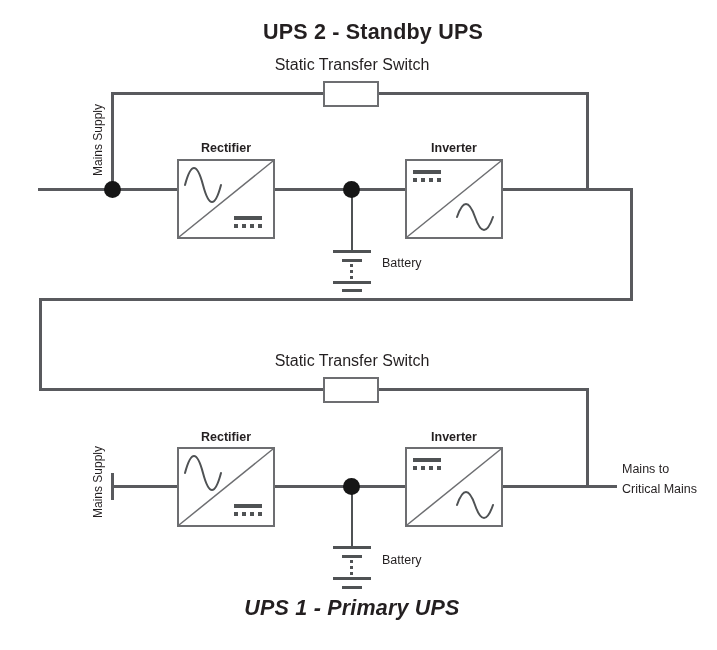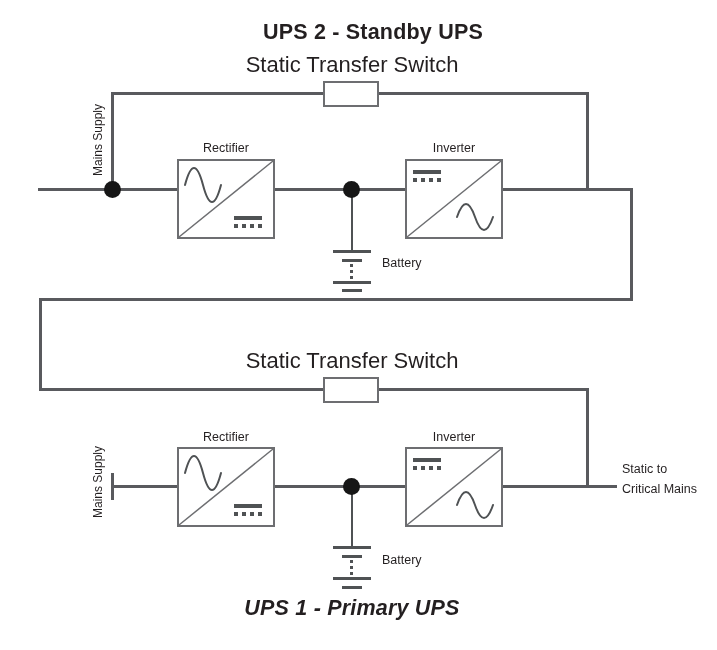--- a/index.html
+++ b/index.html
@@ -11,26 +11,26 @@
     position:relative;width:717px;height:650px;background:var(--background);
     font-family:"Liberation Sans", sans-serif;color:var(--text);overflow:hidden;
   }
   .wire{position:absolute;background:var(--line);}
   .thin{position:absolute;background:var(--symbol);}
   .dot{position:absolute;width:17px;height:17px;border-radius:50%;background:var(--dot);}
   .stsbox{position:absolute;width:56px;height:26px;background:var(--background);
     border:2px solid var(--box-border);box-sizing:border-box;}
   .convbox{position:absolute;width:98px;height:80px;}
   .lbl{position:absolute;font-size:12.5px;line-height:15px;white-space:nowrap;}
-  .lbl-c{text-align:center;}
+  .lbl-c{text-align:center;font-weight:bold;}
   .vlabel{position:absolute;width:70px;height:14px;font-size:12px;line-height:14px;
     text-align:center;white-space:nowrap;transform:rotate(-90deg);transform-origin:center;}
   .title{position:absolute;left:0;width:704px;text-align:center;font-size:21.5px;
     line-height:24px;font-weight:bold;letter-spacing:0.2px;}
-  .sts-lbl{position:absolute;left:0;width:704px;text-align:center;font-size:22px;line-height:21px;}
+  .sts-lbl{position:absolute;left:0;width:704px;text-align:center;font-size:16px;line-height:21px;}
   .plate{position:absolute;height:3px;background:var(--symbol);}
   .bdot{position:absolute;width:3px;height:3px;background:var(--symbol);}
 </style>
 </head>
 <body>
 
 <div id="canvas">
 
   <div class="title" style="top:20px;margin-left:21px;">UPS 2 - Standby UPS</div>
   <div class="sts-lbl" style="top:54px;">Static Transfer Switch</div>
@@ -129,18 +129,18 @@
     <div class="bdot" style="left:350px;top:560px;"></div>
     <div class="bdot" style="left:350px;top:566px;"></div>
     <div class="bdot" style="left:350px;top:572px;"></div>
     <div class="plate" style="left:333px;top:577px;width:38px;"></div>
     <div class="plate" style="left:342px;top:586px;width:20px;"></div>
   </div>
   <div class="lbl" style="left:382px;top:553px;">Battery</div>
 
   <div class="dot" style="left:343px;top:478px;"></div>
 
-  <div class="lbl" style="left:622px;top:462px;">Static to</div>
+  <div class="lbl" style="left:622px;top:462px;">Mains to</div>
   <div class="lbl" style="left:622px;top:482px;">Critical Mains</div>
 
   <div class="title" style="top:596px;font-style:italic;">UPS 1 - Primary UPS</div>
 
 </div>
 
 </body></html>

